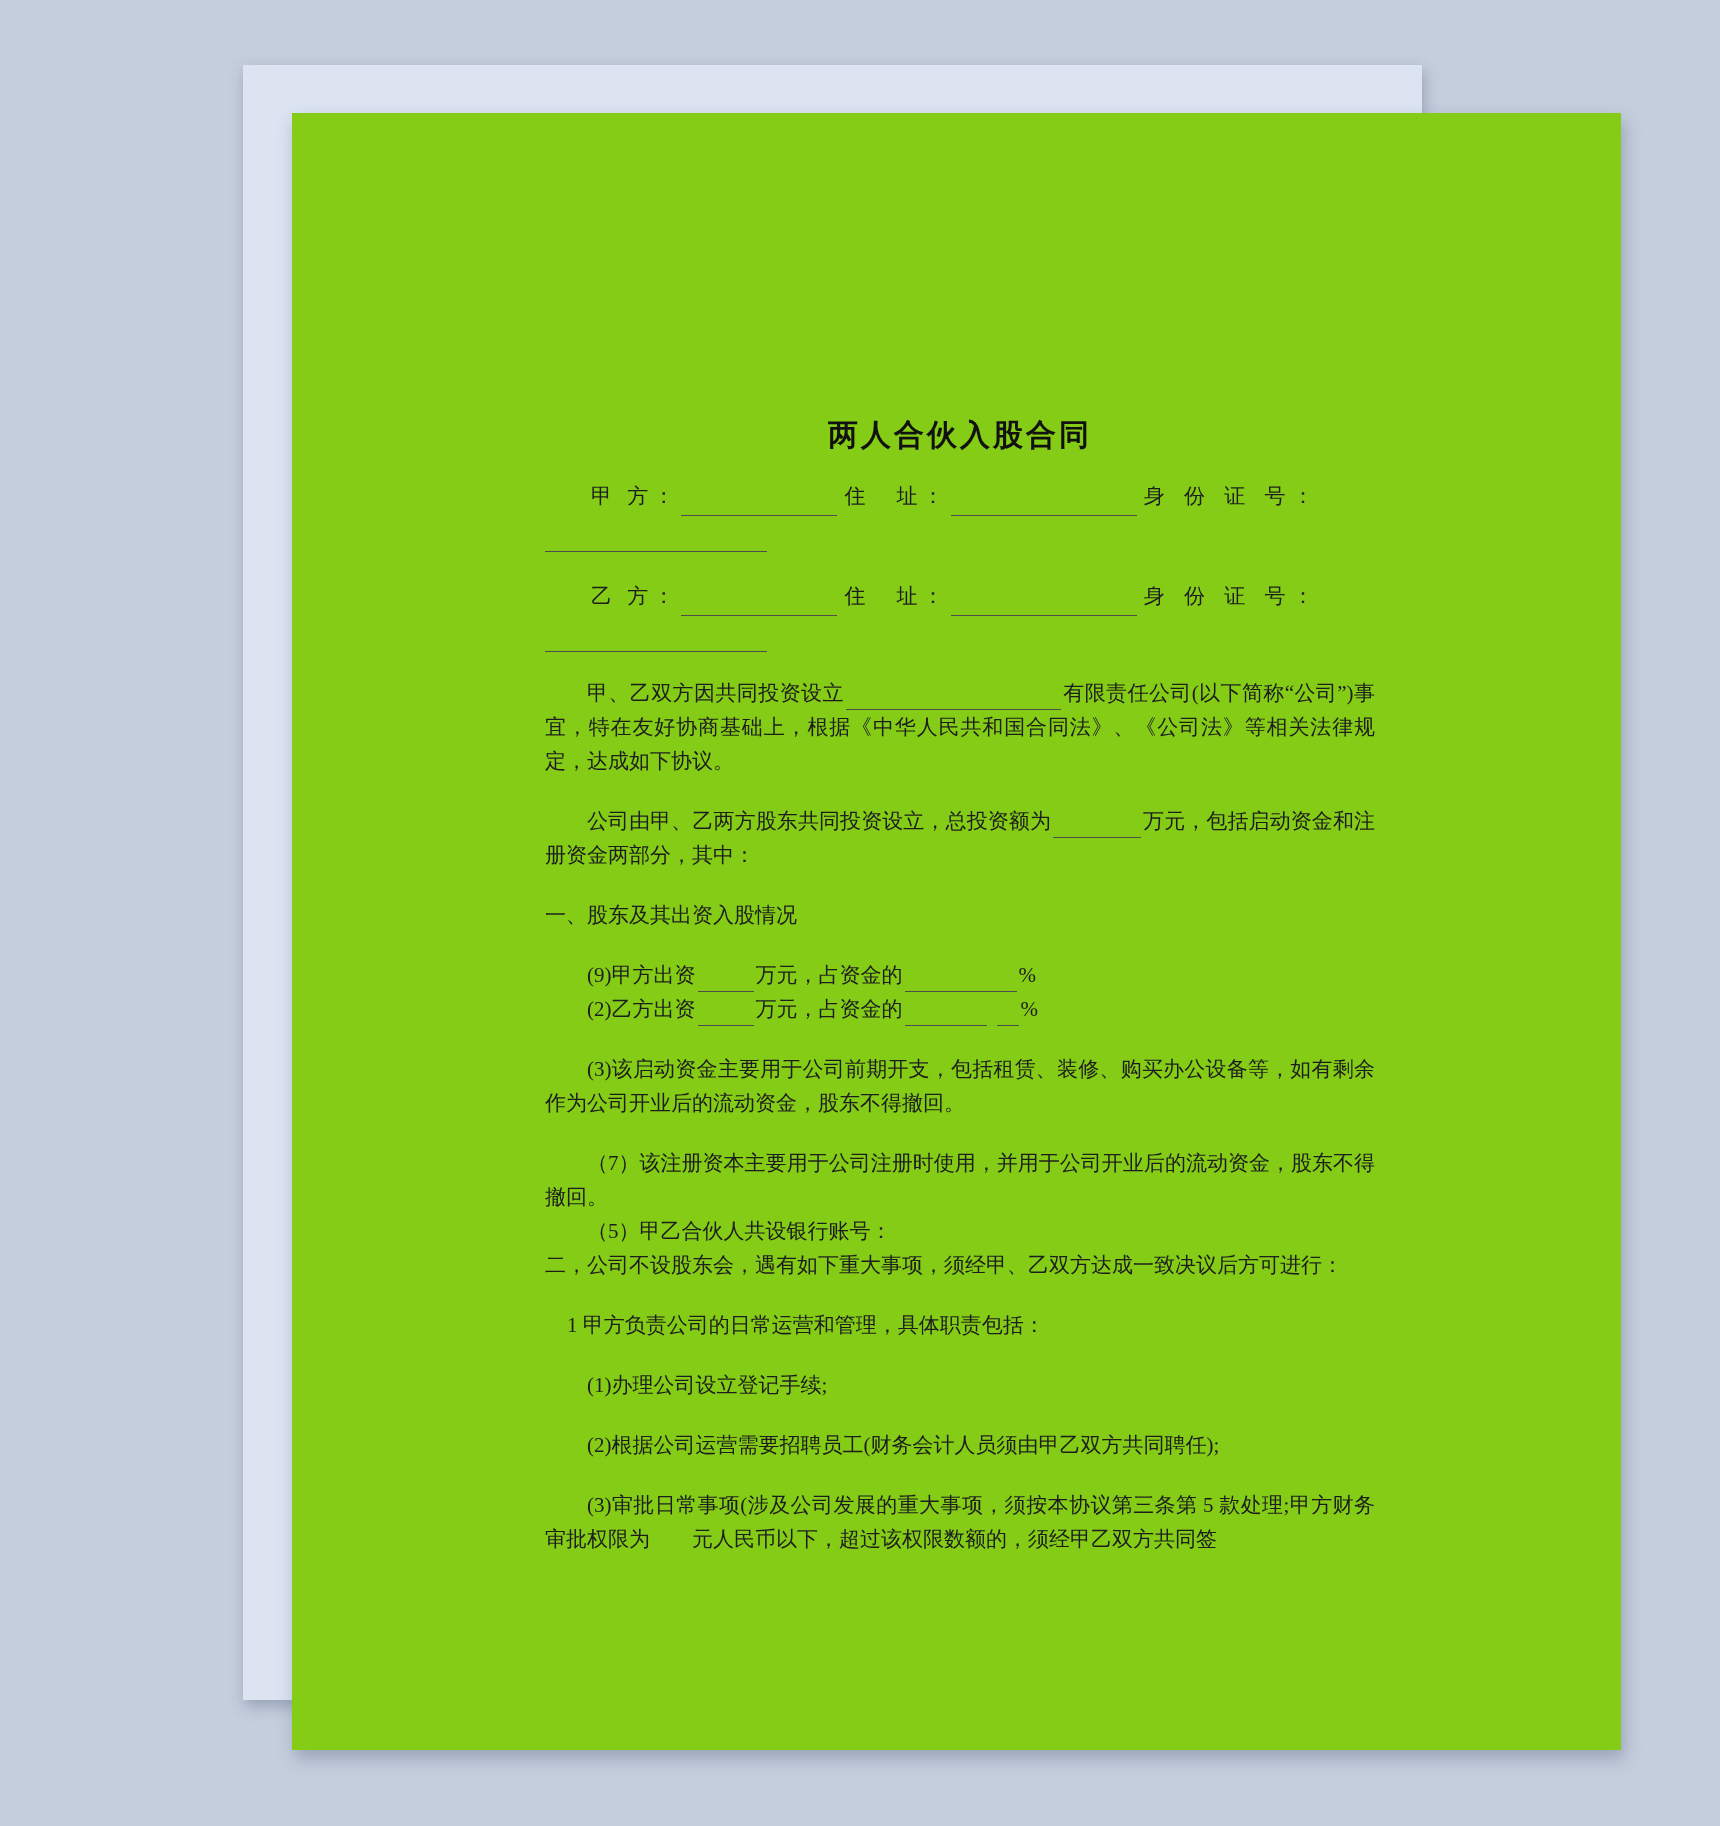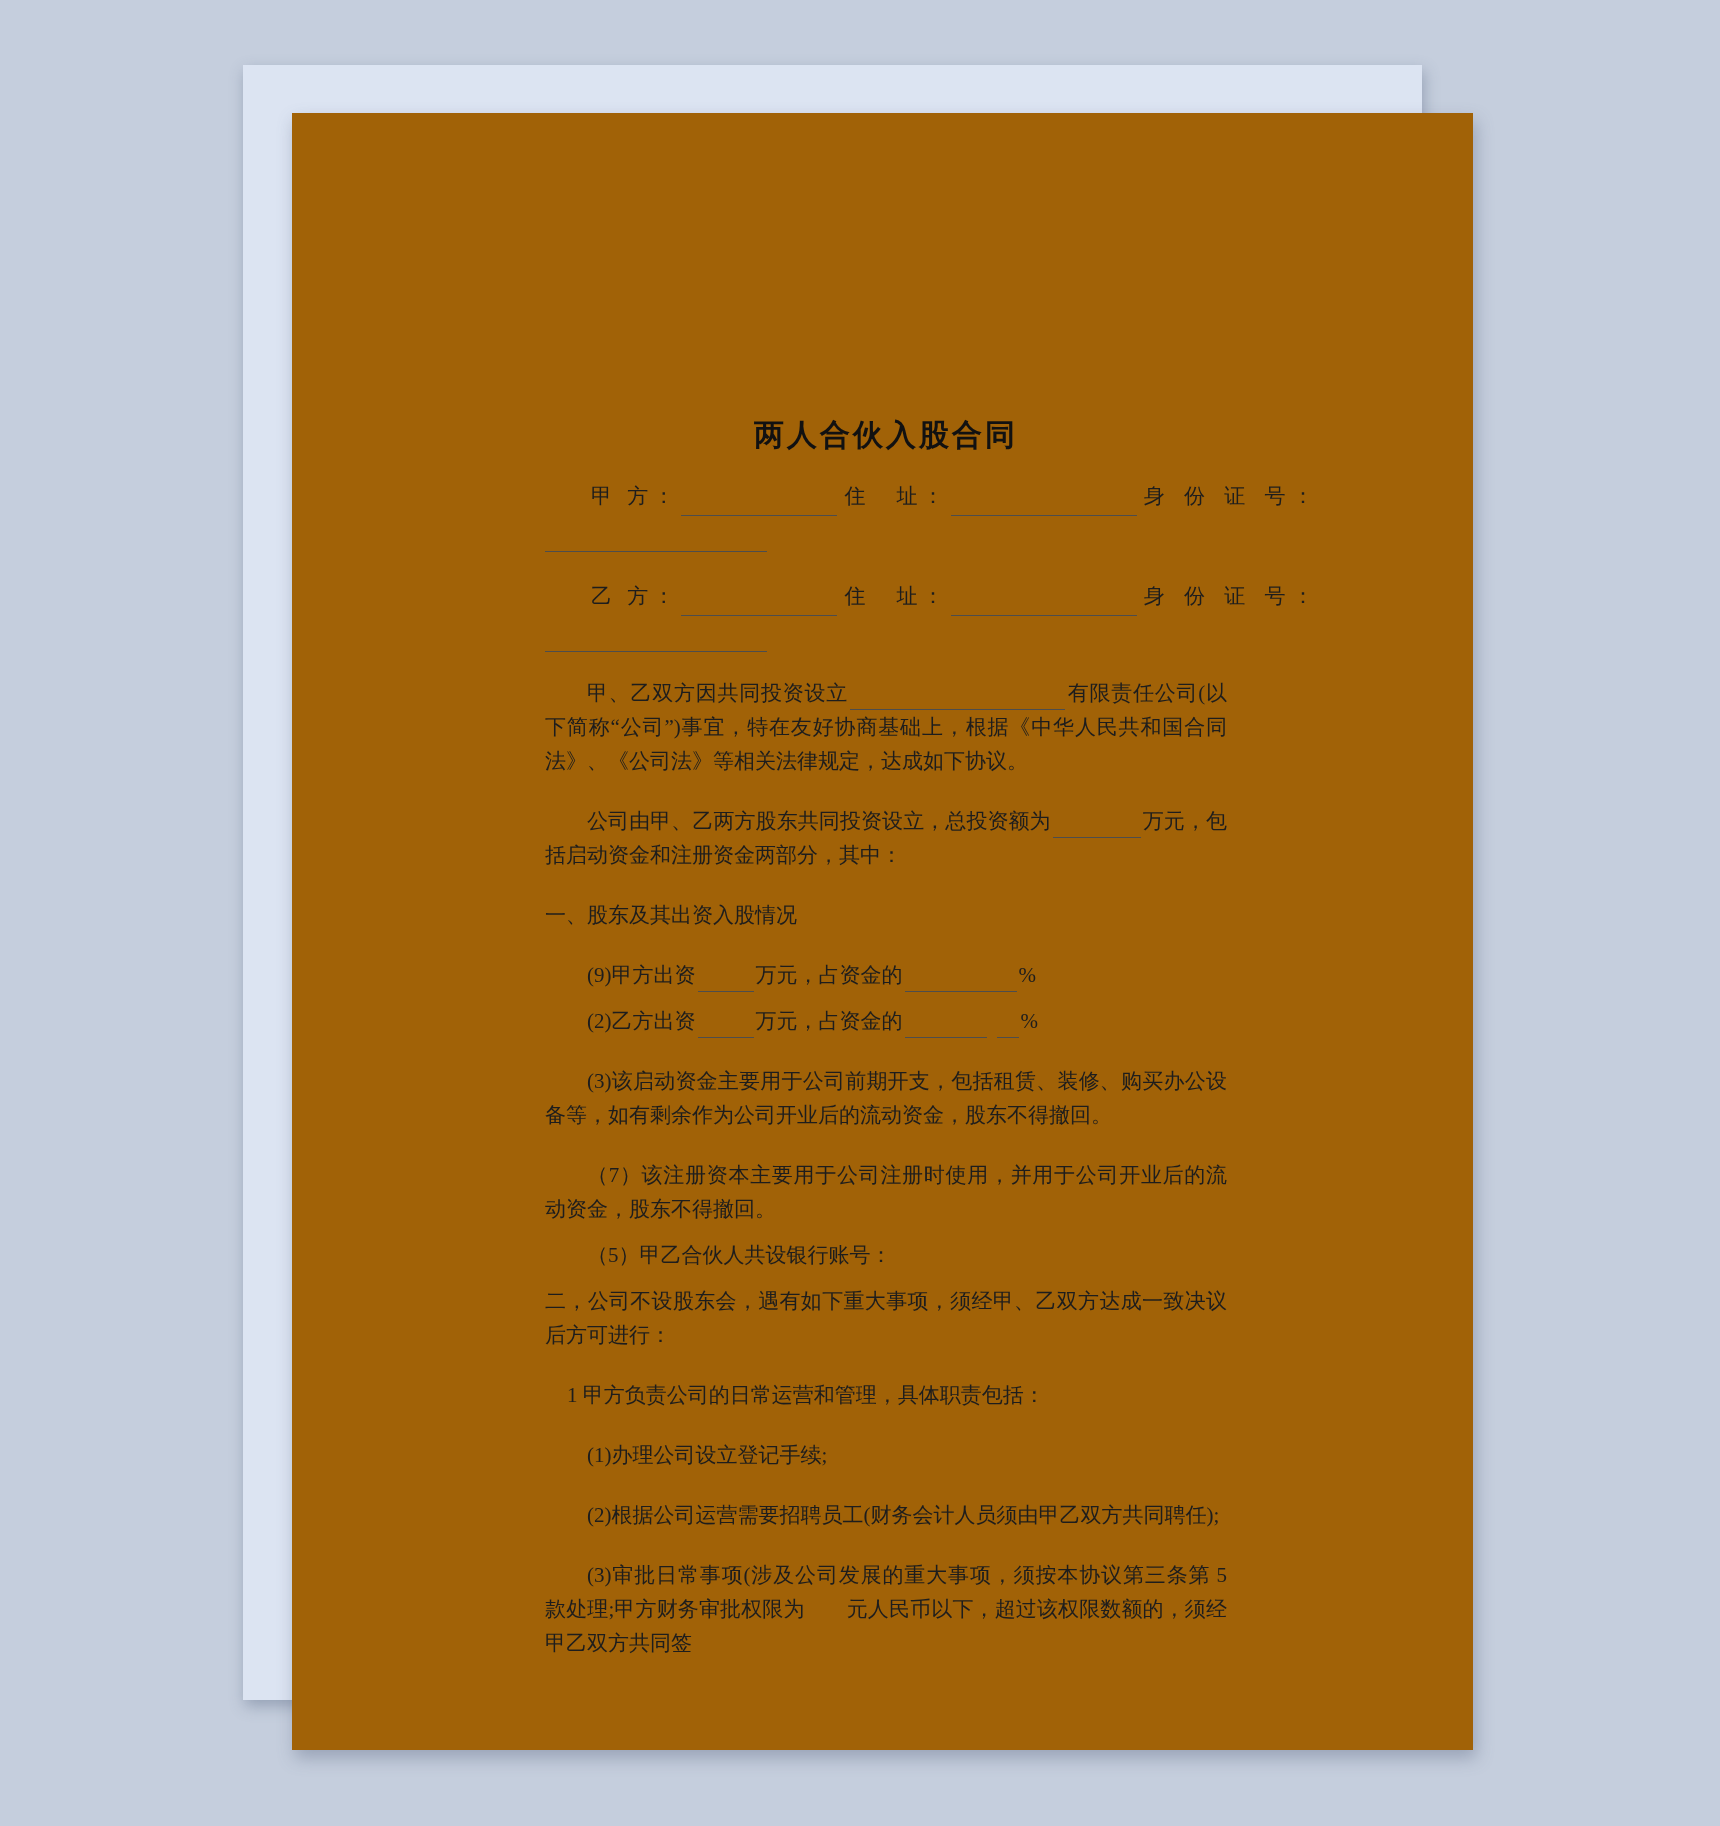--- a/index.html
+++ b/index.html
@@ -12,22 +12,22 @@
   }
   .stage { position:absolute; inset:0; }
   .page-back {
     position:absolute; left:243px; top:65px;
     width:1179px; height:1635px;
     background:#dce4f2;
     box-shadow:2px 6px 14px rgba(92,106,132,.45);
   }
   .page-front {
     position:absolute; left:292px; top:113px;
-    width:1181px; height:1637px;
-    background:#a16207;
+    width:1329px; height:1637px;
+    background:#84cc16;
     box-shadow:3px 8px 16px rgba(92,106,132,.42);
   }
   .content {
     position:absolute; inset:0;
     padding:305px 246px 0 253px;
     color:#1d1d1d;
     font-size:21px;
     line-height:34px;
     text-align:justify;
   }
@@ -61,21 +61,21 @@
   .u-invest { width:88px; }
   .u-amt { width:56px; }
   .u-pct1 { width:112px; }
   .u-pct2a { width:82px; }
   .u-pct2b { width:22px; margin-left:8px; }
   .gap-blank { display:inline-block; width:42px; }
   .para { margin-top:26px; }
   .ind2 { text-indent:42px; }
   .ind-num { padding-left:42px; }
   .ind1 { padding-left:22px; }
-  .tight { margin-top:12px; }
+  .tight { margin-top:0; }
   .pct-sym { letter-spacing:0; }
 </style>
 </head>
 <body>
 
 <div class="stage">
 
   <div class="page-back"></div>
 
   <div class="page-front">

